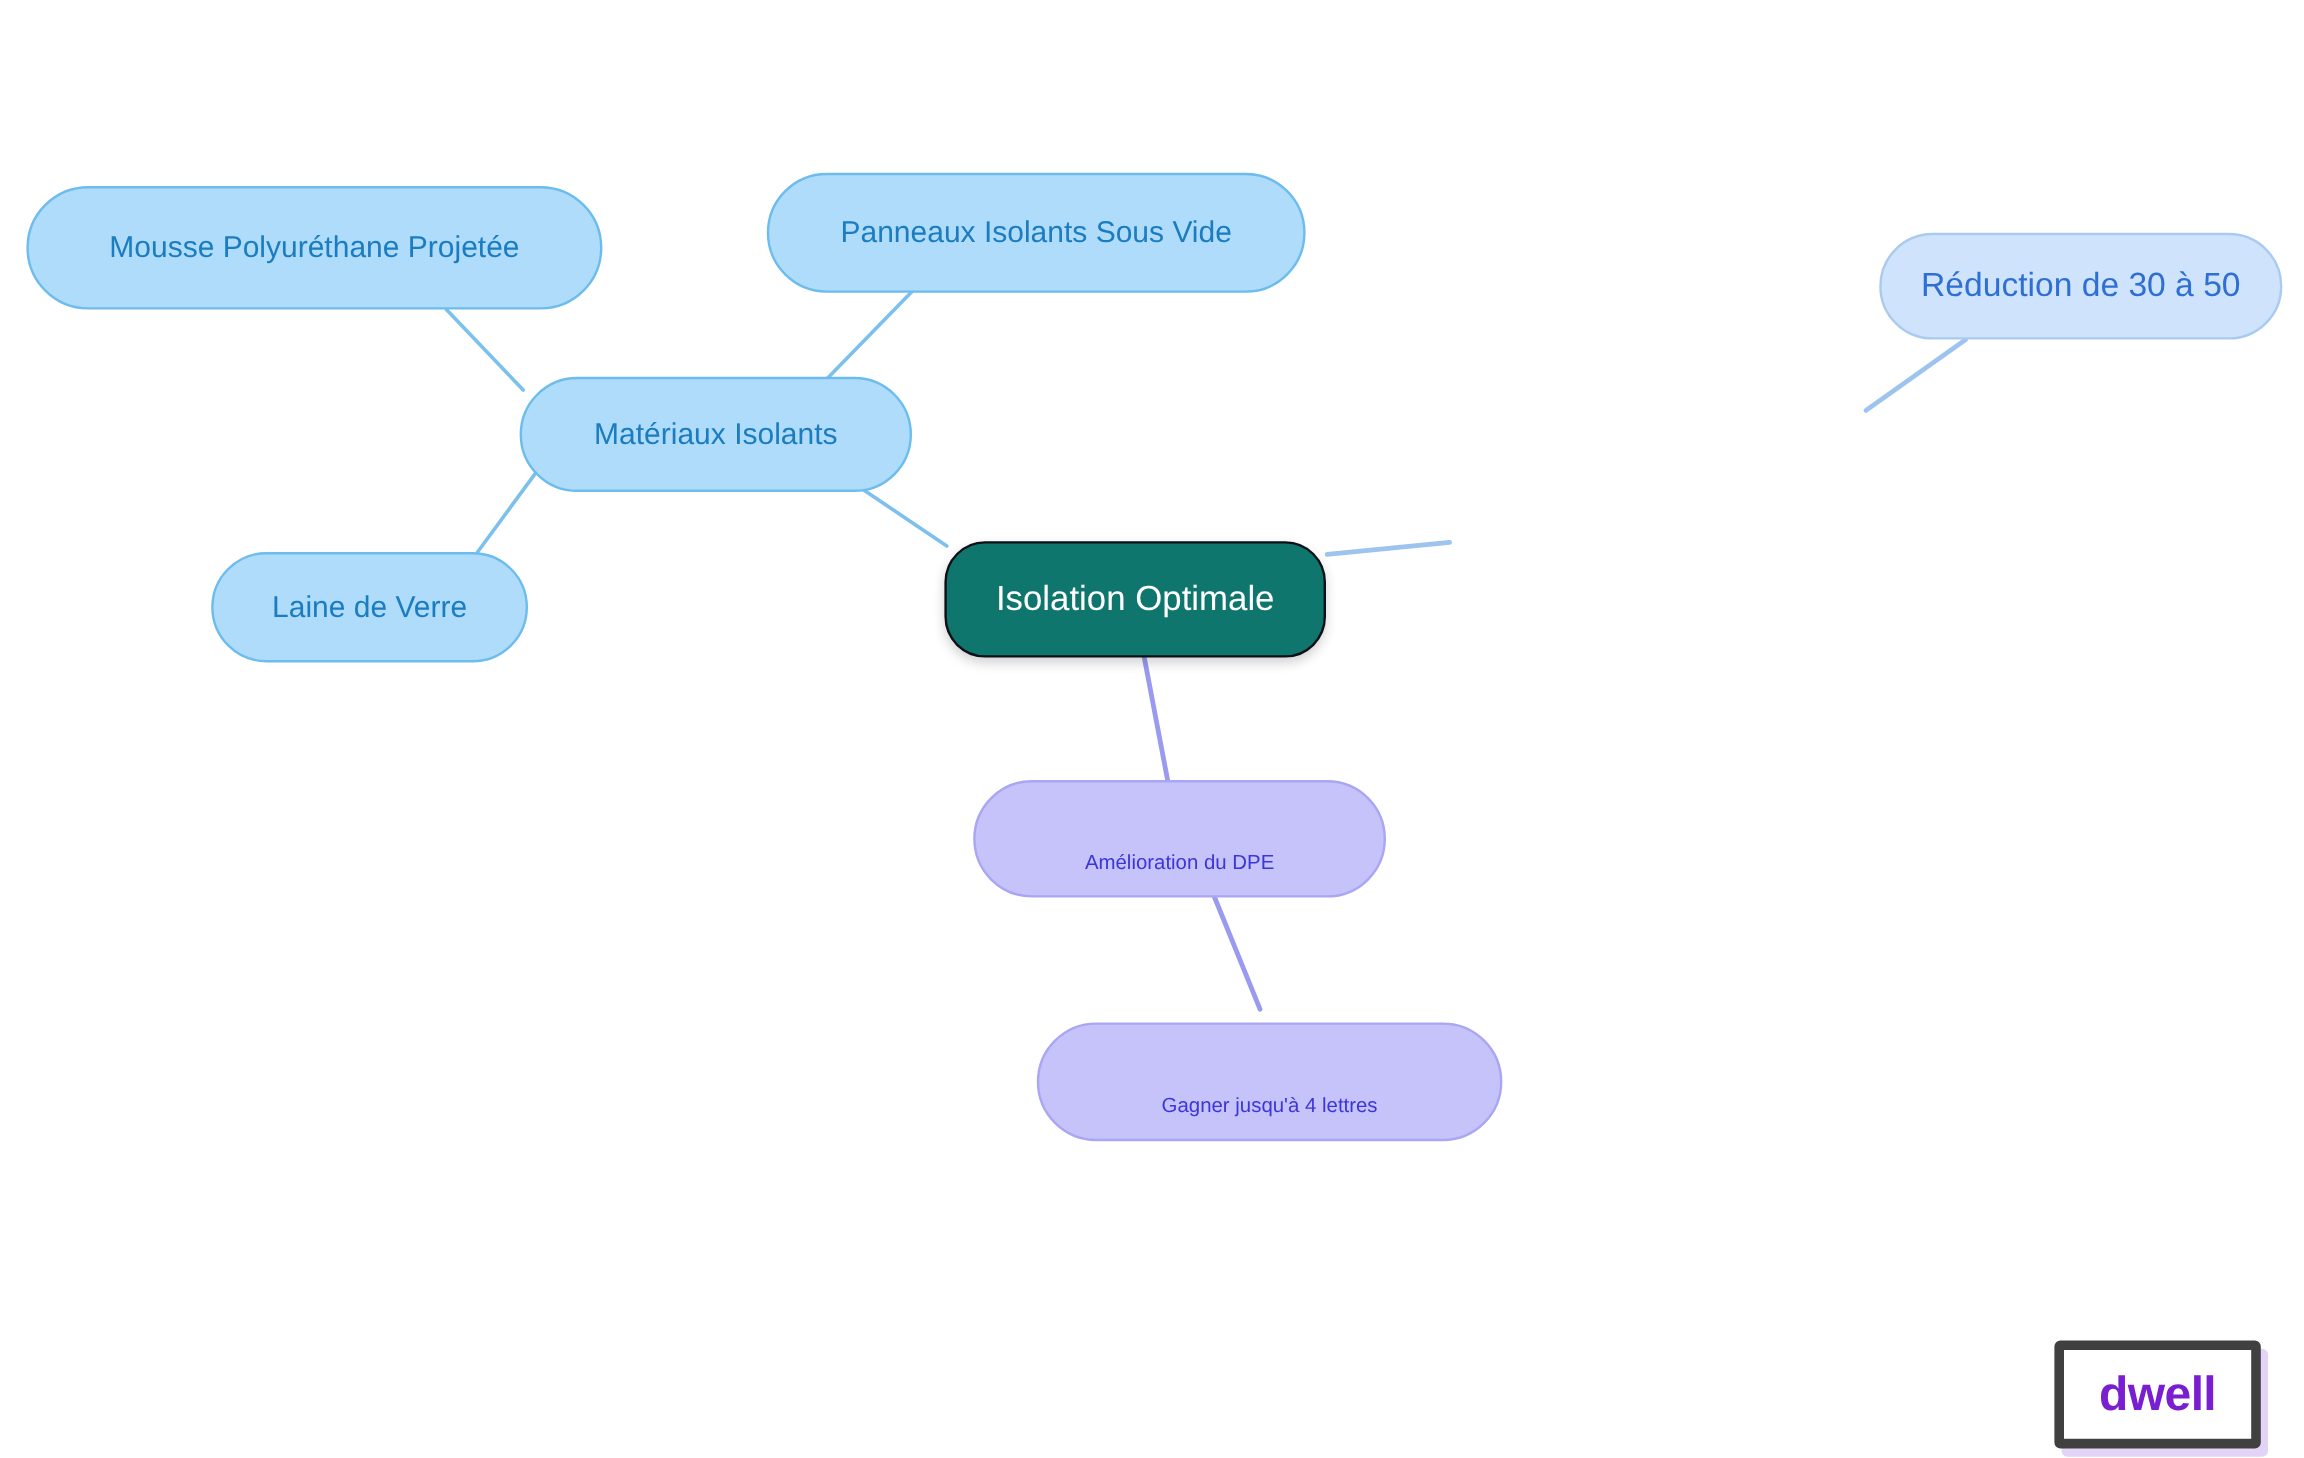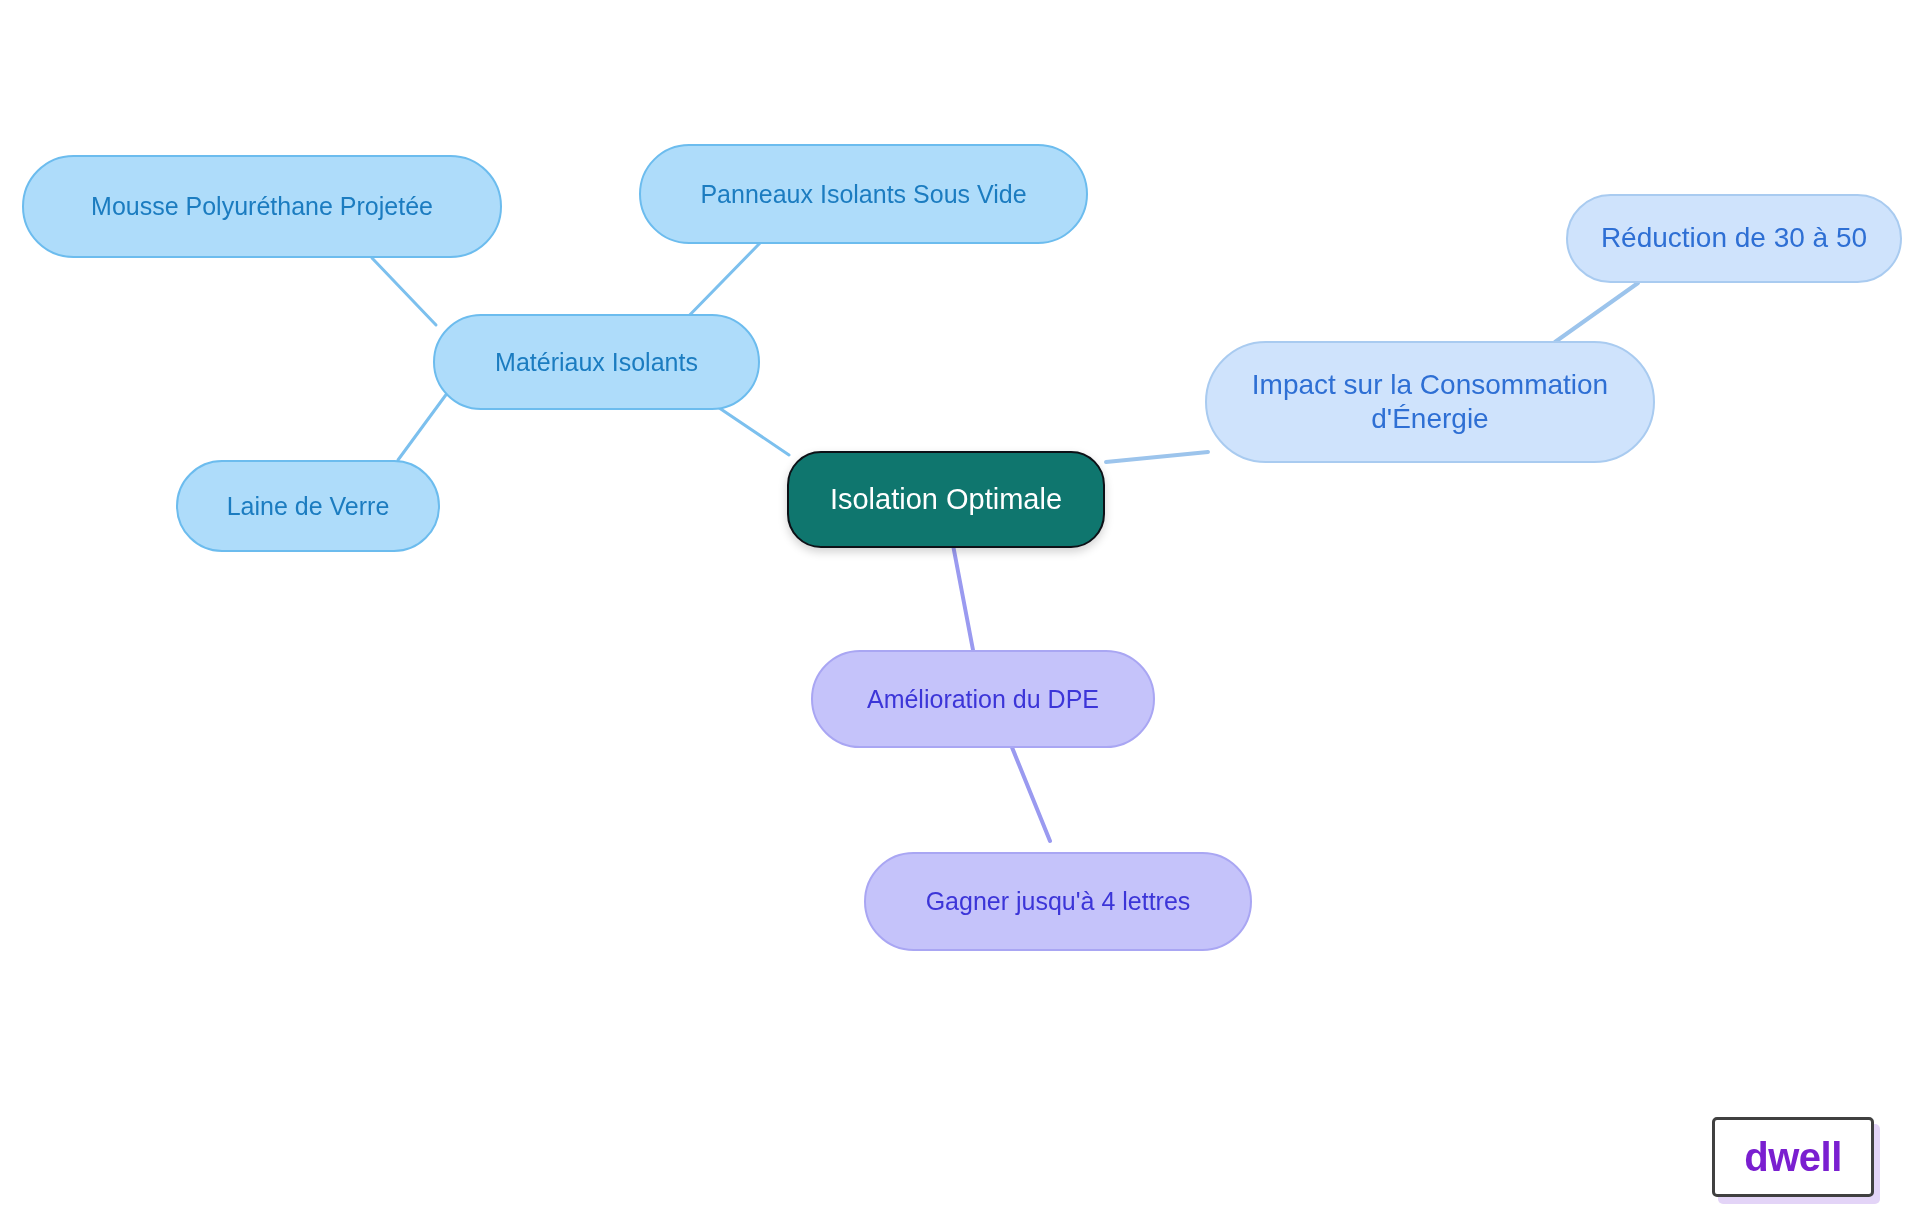--- a/index.html
+++ b/index.html
@@ -70,32 +70,33 @@
     border-color: #a9cbf0;
     color: #2e6fd4;
     font-size: 28px;
   }
 
   
   .node.purple {
     background: #c5c3fa;
     border-color: #a9a6f3;
     color: #3c35d8;
-    font-size: 25px;
+    font-size: 17px;
+    align-items: flex-end;
   }
 
   
   #logo {
     position: absolute;
     left: 1712px;
     top: 1117px;
     width: 156px;
     height: 74px;
     background: #ffffff;
-    border: 3px solid #404040;
+    border: 8px solid #404040;
     border-radius: 5px;
     display: flex;
     align-items: center;
     justify-content: center;
     box-shadow: 6px 7px 0 0 #e3d4f7;
   }
   #logo .logo-text {
     color: #7a1fd0;
     font-size: 40px;
     font-weight: bold;
@@ -139,24 +140,20 @@
   </div>
 
   <div class="node blue" style="left:176px; top:460px; width:264px; height:92px;">
     <span>Laine de Verre</span>
   </div>
 
   <div class="node root" style="left:787px; top:451px; width:318px; height:97px;">
     <span>Isolation Optimale</span>
   </div>
 
-  <div class="node lightblue" style="left:1205px; top:341px; width:450px; height:122px;">
-    <span>Impact sur la Consommation
-d'Énergie</span>
-  </div>
 
   <div class="node lightblue" style="left:1566px; top:194px; width:336px; height:89px;">
     <span>Réduction de 30 à 50</span>
   </div>
 
   <div class="node purple" style="left:811px; top:650px; width:344px; height:98px;">
     <span>Amélioration du DPE</span>
   </div>
 
   <div class="node purple" style="left:864px; top:840px; width:388px; height:99px;margin-top:12px;">

